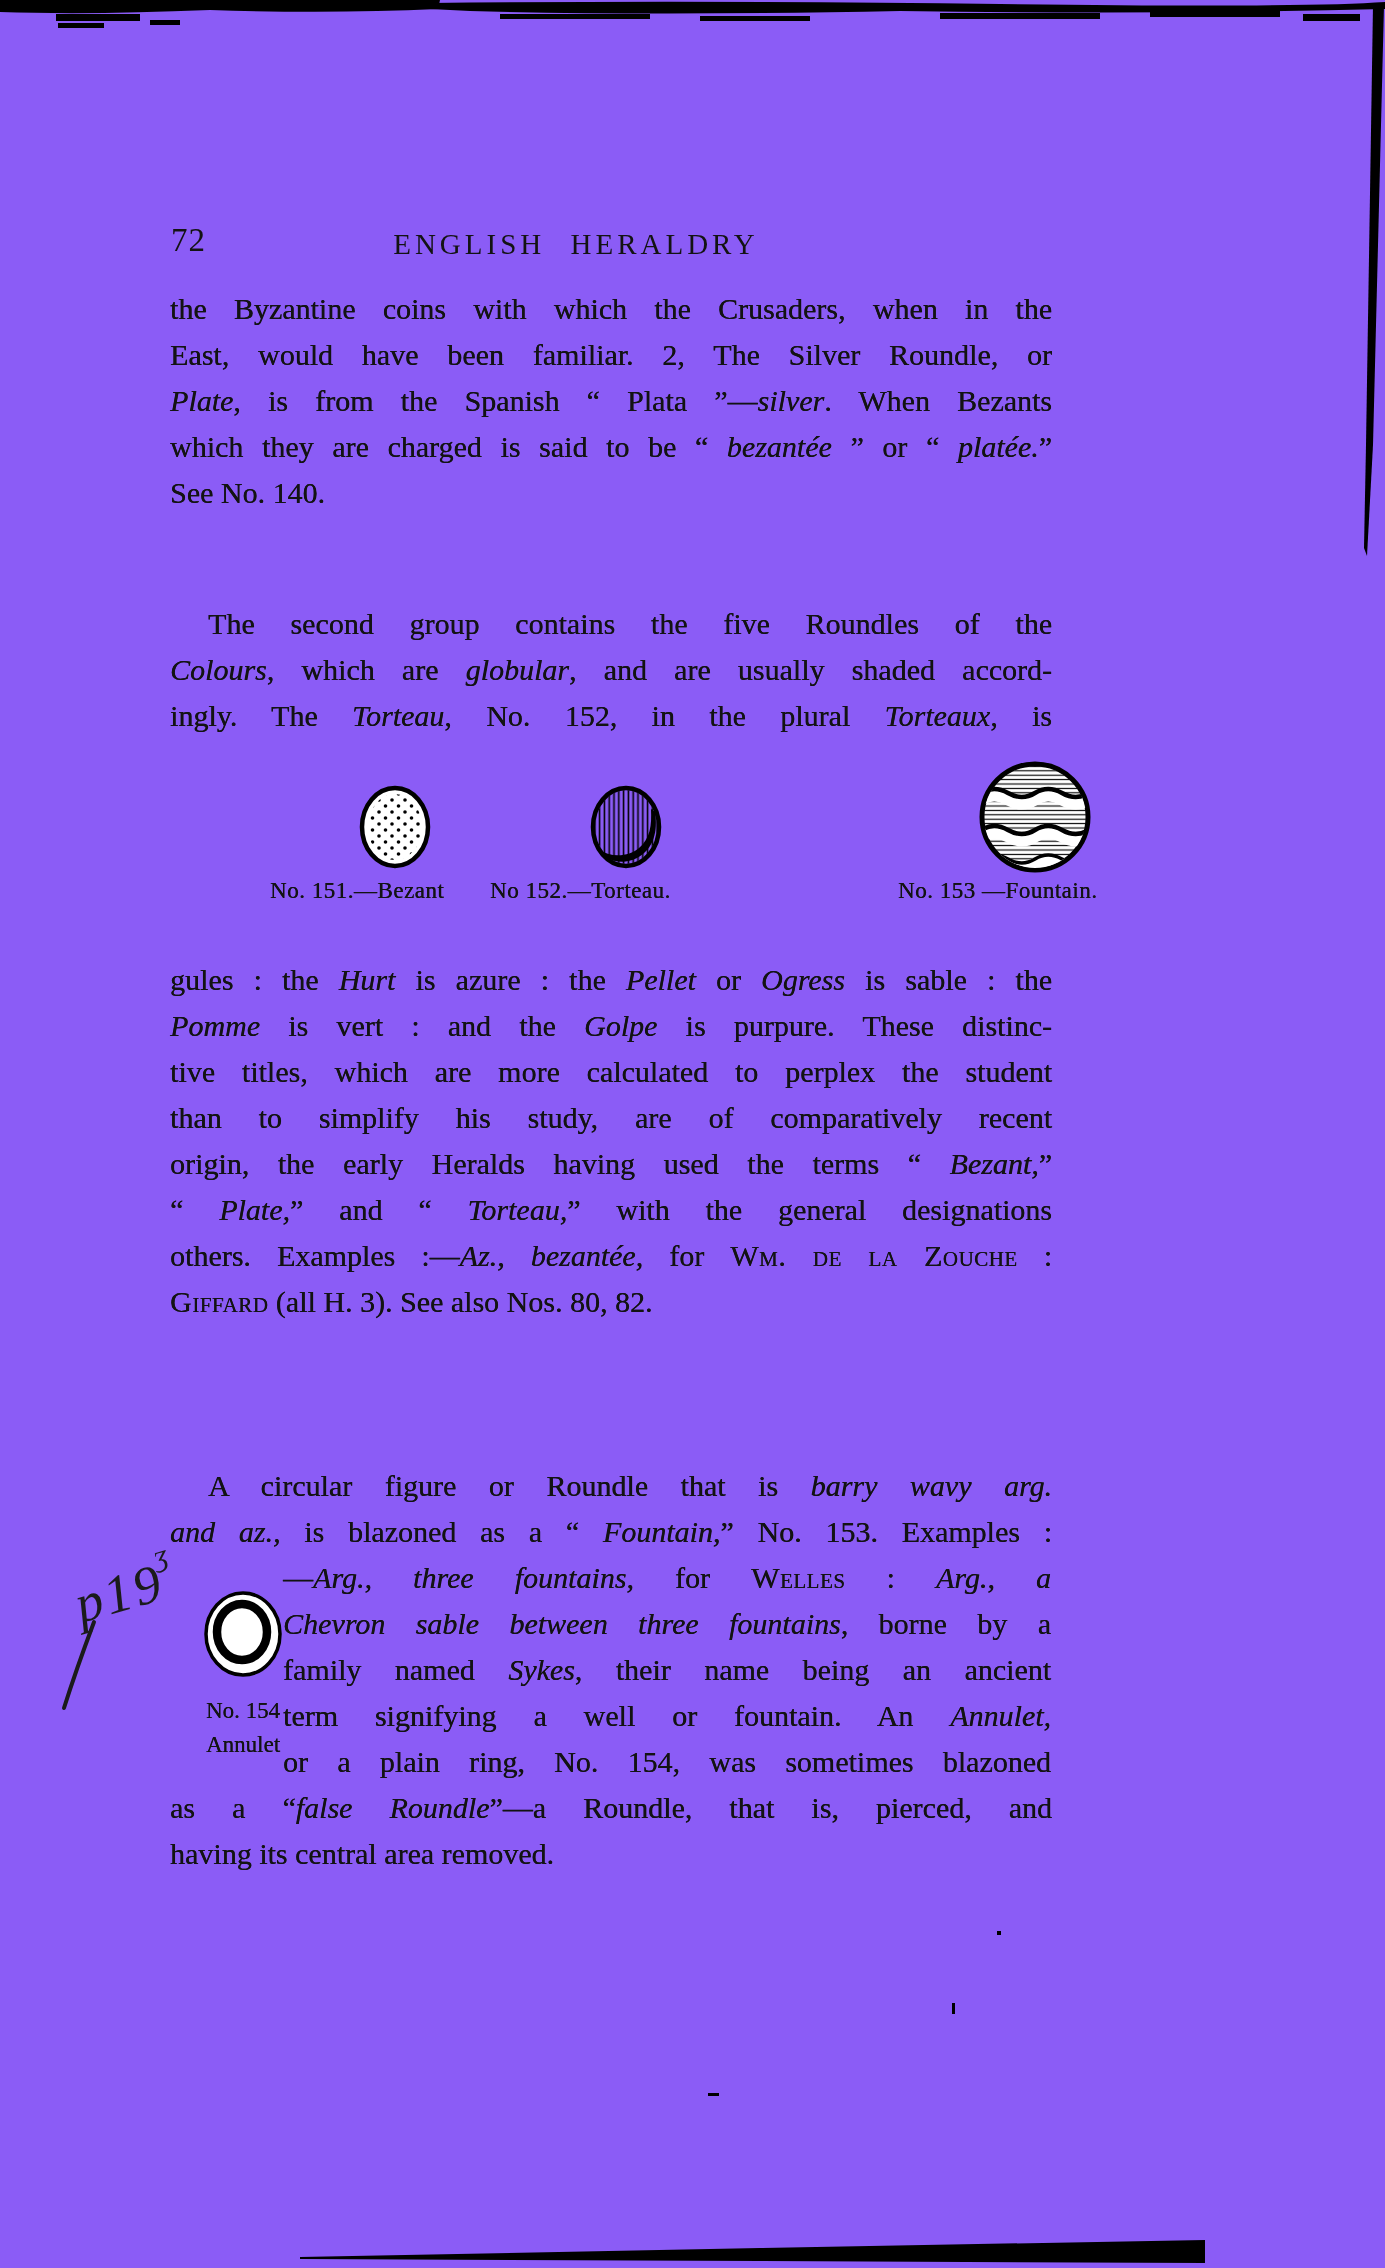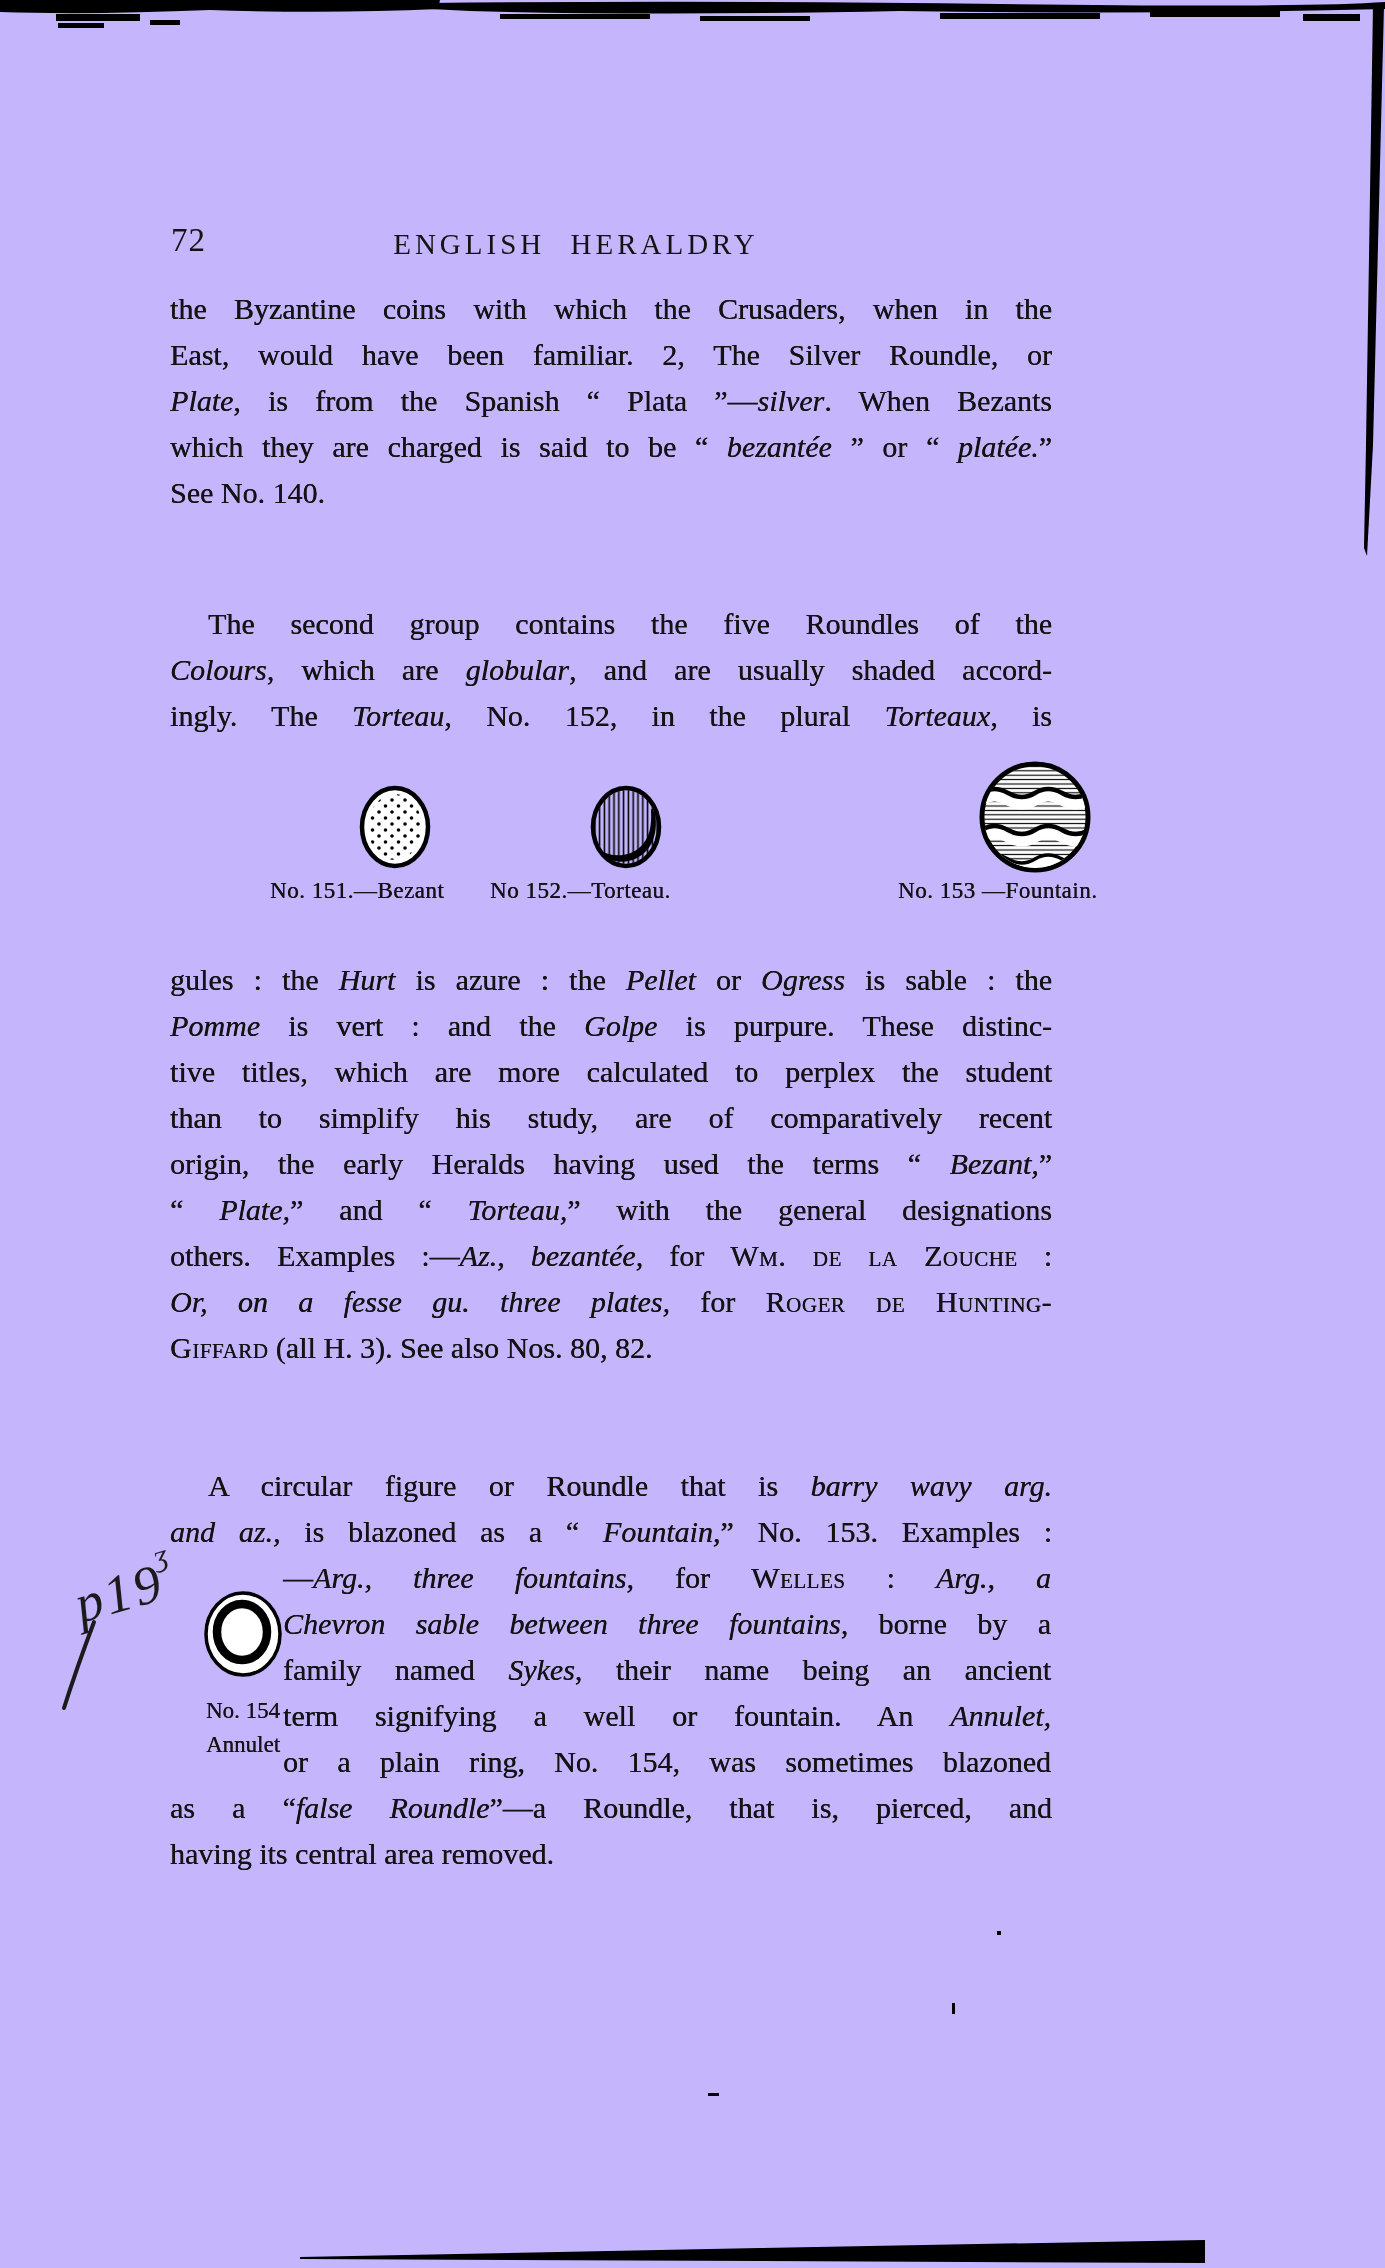--- a/index.html
+++ b/index.html
@@ -1,16 +1,16 @@
 <!DOCTYPE html>
 <html><head>
 <meta charset="utf-8">
 <style>
   html,body{margin:0;padding:0;background:#e8e8e8;}
-  .page{position:relative;width:1385px;height:2268px;background:#c4b5fd;overflow:hidden;
+  .page{position:relative;width:1385px;height:2268px;background:#8b5cf6;overflow:hidden;
         font-family:"Liberation Serif",serif;color:#131313;}
   .artifacts{position:absolute;left:0;top:0;pointer-events:none;}
   .pagenum{position:absolute;left:171px;top:222px;font-size:33px;letter-spacing:1px;}
   .headtitle{position:absolute;left:336px;top:228px;width:480px;text-align:center;
              font-size:29px;letter-spacing:4px;word-spacing:14px;}
   .textcol{position:absolute;left:170px;width:882px;}
   .tline{height:46px;line-height:44px;font-size:30px;text-align:justify;text-align-last:justify;
          text-shadow:0.3px 0 0 currentColor;}
   .tline.short{text-align-last:left;}
   .tline.ind{padding-left:38px;}
@@ -123,21 +123,20 @@
   <div class="caption" style="left:898px;width:264px">No. 153 —Fountain.</div>
 
   <div class="textcol" style="top:958px">
       <div class="tline"><span>gules : the </span><span class="i">Hurt</span><span> is azure : the </span><span class="i">Pellet</span><span> or </span><span class="i">Ogress</span><span> is sable : the</span></div>
       <div class="tline"><span class="i">Pomme</span><span> is vert : and the </span><span class="i">Golpe</span><span> is purpure.  These distinc-</span></div>
       <div class="tline"><span>tive titles, which are more calculated to perplex the student</span></div>
       <div class="tline"><span>than to simplify his study, are of comparatively recent</span></div>
       <div class="tline"><span>origin, the early Heralds having used the terms “ </span><span class="i">Bezant,</span><span>”</span></div>
       <div class="tline"><span>“ </span><span class="i">Plate,</span><span>” and “ </span><span class="i">Torteau,</span><span>” with the general designations</span></div>
       <div class="tline"><span>others.  Examples :—</span><span class="i">Az., bezantée,</span><span> for </span><span class="sc">Wm. de la Zouche</span><span> :</span></div>
-      <div class="tline"><span class="i">Or, on a fesse gu. three plates,</span><span> for </span><span class="sc">Roger de Hunting-</span></div>
       <div class="tline short"><span class="sc">Giffard</span><span> (all H. 3).  See also Nos. 80, 82.</span></div>
     </div>
   <div class="textcol" style="top:1464px">
       <div class="tline ind"><span>A circular figure or Roundle that is </span><span class="i">barry wavy arg.</span></div>
       <div class="tline"><span class="i">and az.,</span><span> is blazoned as a “ </span><span class="i">Fountain,</span><span>” No. 153.  Examples :</span></div>
     </div>
 
   <div class="figure" style="left:200px;top:1588px">
     <svg width="86" height="92" viewBox="-43 -46 86 92">
       <ellipse cx="0" cy="0" rx="37" ry="41" fill="#fff" stroke="#000" stroke-width="3.5"></ellipse>

